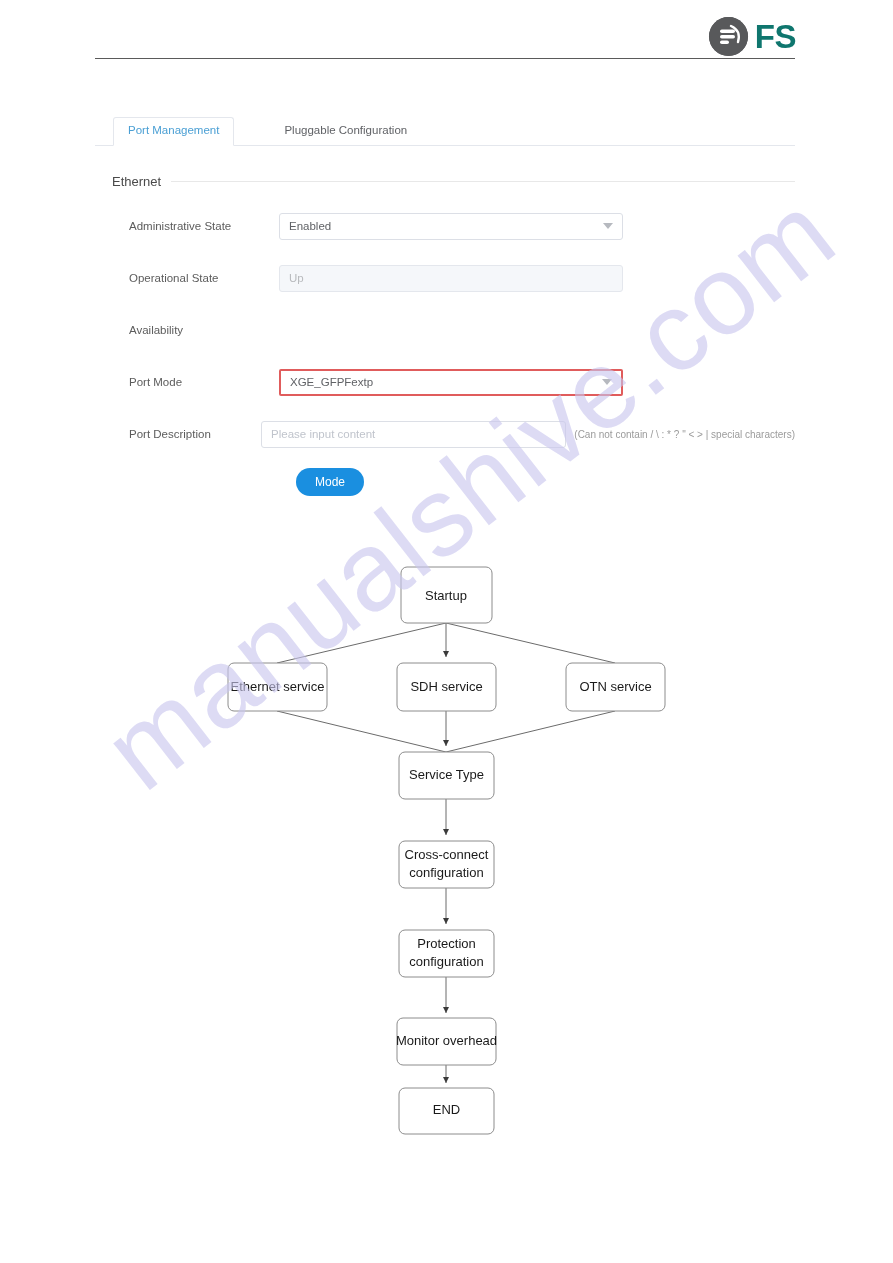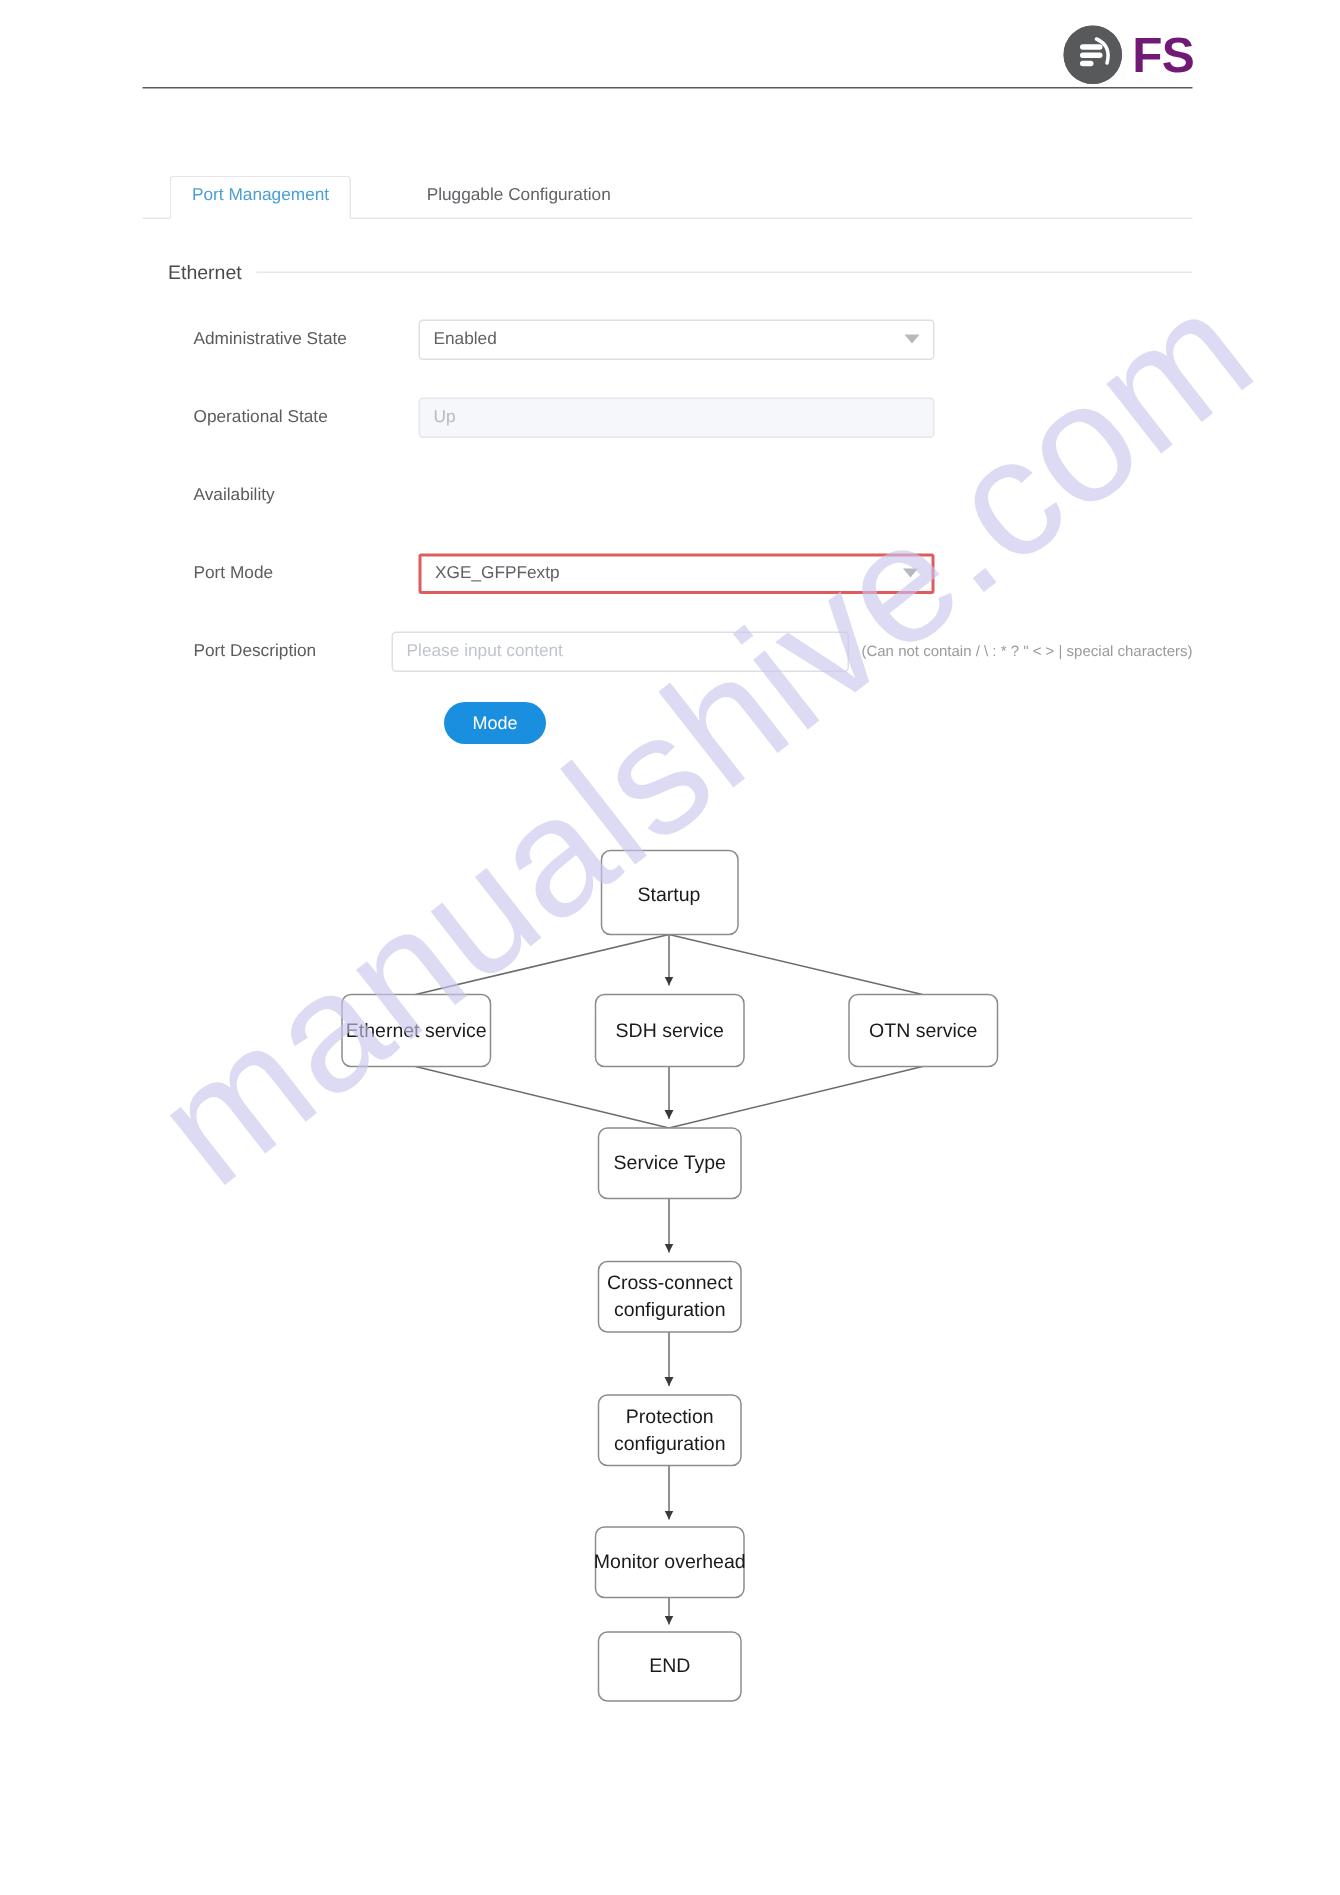--- a/index.html
+++ b/index.html
@@ -58,21 +58,21 @@
     border-radius: 50%;
     background: #58595b;
     position: relative;
     display: block;
   }
   .logo-mark svg { display: block; }
   .logo-text {
     font-family: "Liberation Sans", sans-serif;
     font-size: 33px;
     font-weight: bold;
-    color: #701a75;
+    color: #0f766e;
     line-height: 1;
     letter-spacing: -0.5px;
   }
   .header-rule {
     position: absolute;
     left: 95px;
     top: 58px;
     width: 700px;
     height: 1px;
     background: #5a5a5a;

